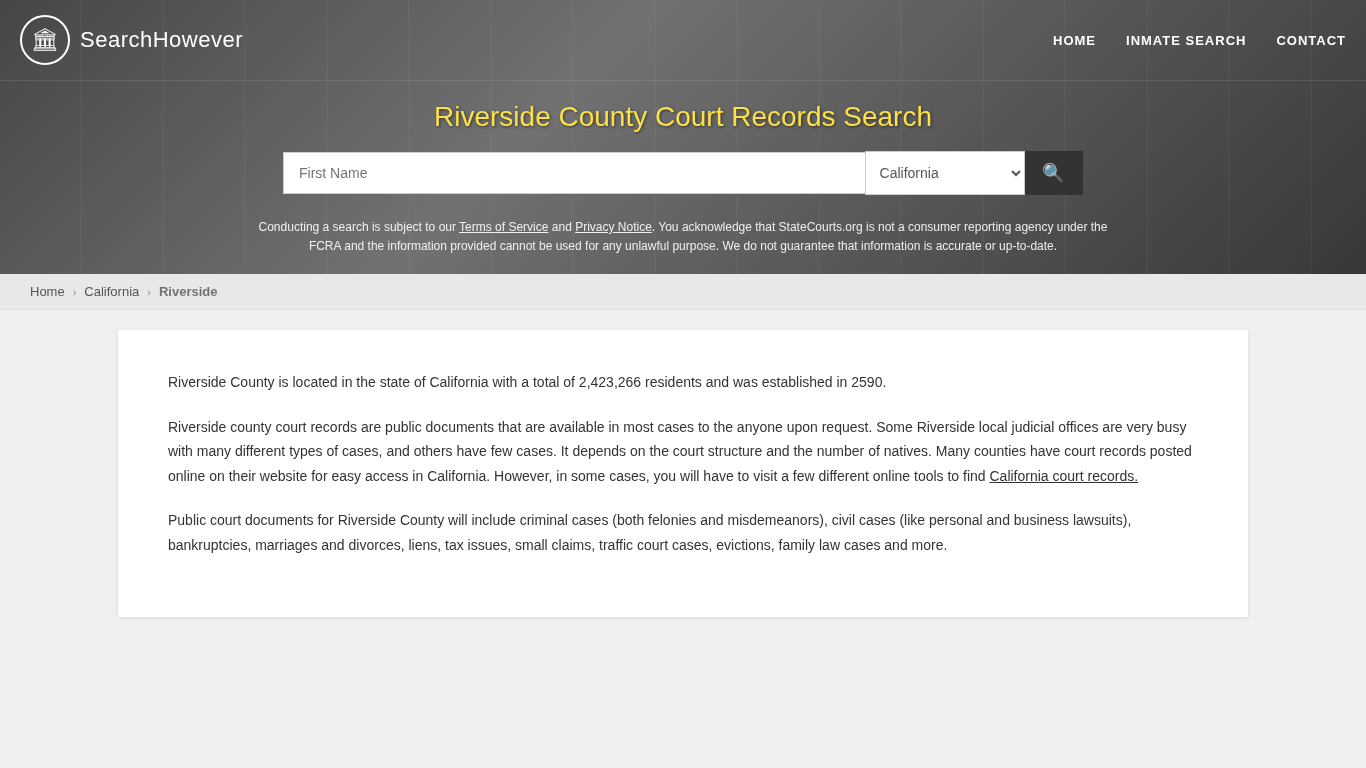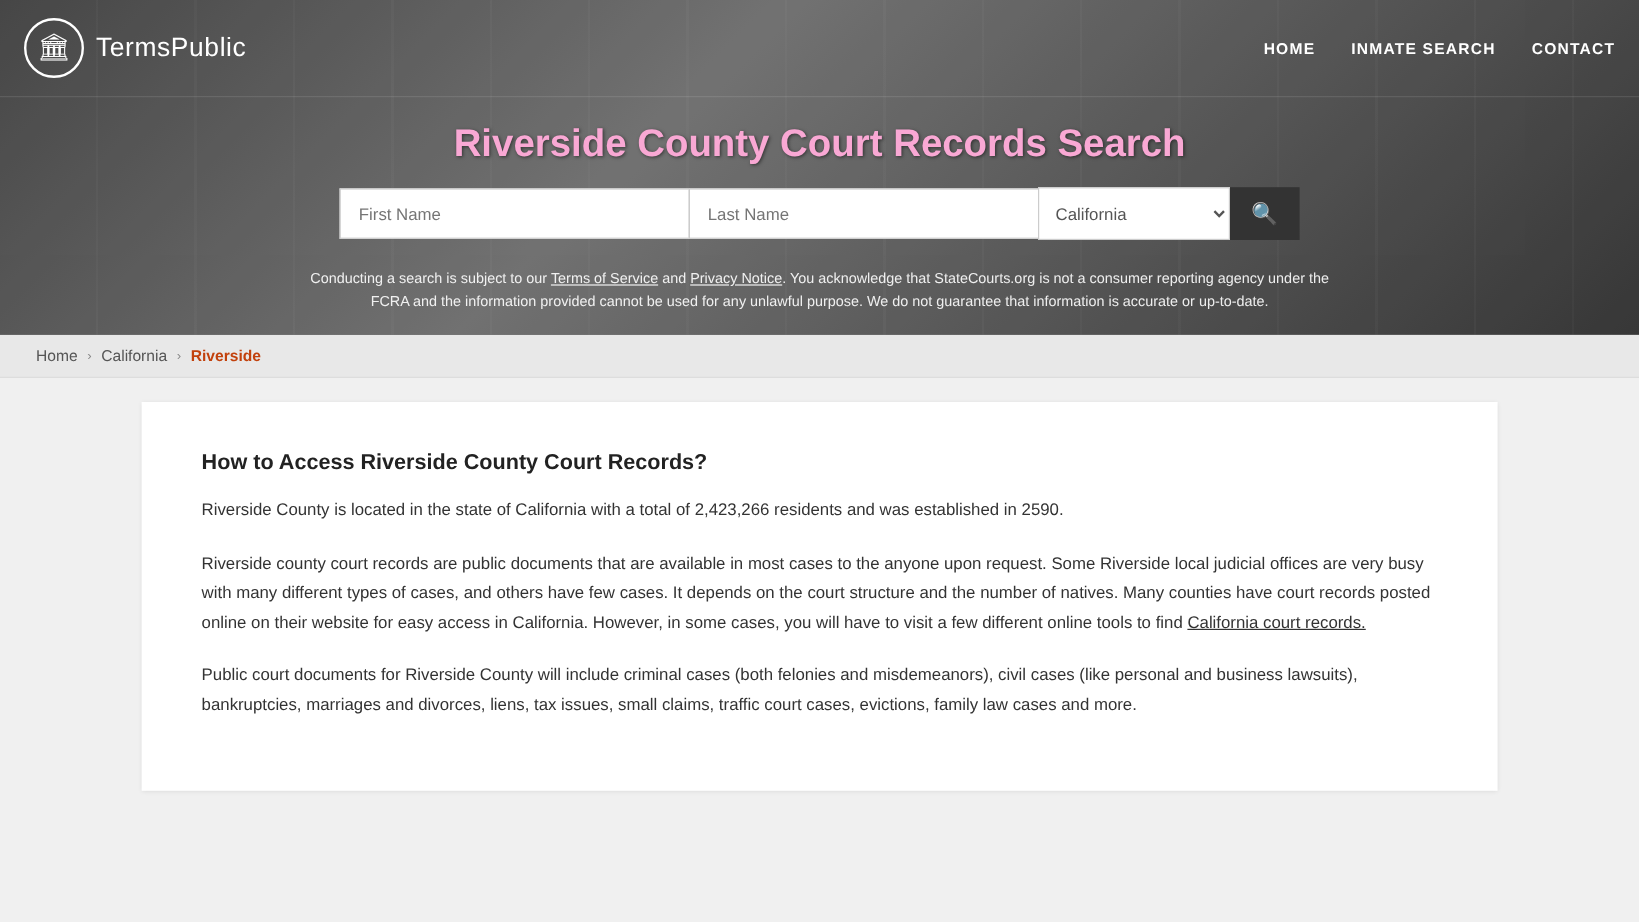--- a/index.html
+++ b/index.html
@@ -83,23 +83,23 @@
       letter-spacing: 1px;
       text-transform: uppercase;
     }
 
     
     .search-section {
       text-align: center;
       padding: 20px 20px 10px;
     }
     .page-title {
-      font-size: 32px;
-      font-weight: bold;
-      color: #f9a8d4;
+      font-size: 28px;
+      font-weight: normal;
+      color: #fde047;
       margin-bottom: 18px;
       text-shadow: 1px 1px 3px rgba(0,0,0,0.5);
     }
     .search-form {
       display: flex;
       justify-content: center;
       align-items: center;
       gap: 0;
       max-width: 800px;
       margin: 0 auto 15px;
@@ -163,21 +163,21 @@
     .breadcrumb a {
       color: #555;
       text-decoration: none;
     }
     .breadcrumb-sep {
       color: #888;
       font-size: 11px;
     }
     .breadcrumb-current {
       font-weight: bold;
-      color: #c2410c;
+      color: #737373;
     }
 
     
     .main {
       max-width: 1160px;
       margin: 0 auto;
       padding: 20px 15px 40px;
     }
     .content-card {
       background: white;
@@ -212,35 +212,34 @@
 <body>
 
 <header class="header">
   <div class="header-bg"></div>
   <div class="header-content">
 
     <nav class="nav-bar">
       <a class="logo" href="#">
         <div class="logo-icon">🏛</div>
         <div class="logo-text">
-          <span>Terms</span><span>Public</span>
+          <span>Search</span><span>However</span>
         </div>
       </a>
       <div class="nav-links">
         <a class="nav-link" href="#">HOME</a>
         <a class="nav-link" href="#">INMATE SEARCH</a>
         <a class="nav-link" href="#">CONTACT</a>
       </div>
     </nav>
 
     <div class="search-section">
       <h1 class="page-title">Riverside County Court Records Search</h1>
       <div class="search-form">
         <input class="search-input" type="text" placeholder="First Name" style="">
-        <input class="search-input" type="text" placeholder="Last Name" style="">
         <select class="state-select">
           <option>Select State</option>
           <option>Alabama</option>
           <option>Alaska</option>
           <option>Arizona</option>
           <option>Arkansas</option>
           <option selected="">California</option>
           <option>Colorado</option>
           <option>Connecticut</option>
           <option>Florida</option>
@@ -264,21 +263,20 @@
   <span class="breadcrumb-sep">›</span>
   <a href="#">California</a>
   <span class="breadcrumb-sep">›</span>
   <span class="breadcrumb-current">Riverside</span>
 </nav>
 
 <main class="main">
   <div class="content-card">
 
 
-    <h2 class="section-heading">How to Access Riverside County Court Records?</h2>
 
     <p class="paragraph">Riverside County is located in the state of California with a total of 2,423,266 residents and was established in 2590.</p>
 
     <p class="paragraph">
       Riverside county court records are public documents that are available in most cases to the anyone upon request. Some Riverside local judicial offices are very busy with many different types of cases, and others have few cases. It depends on the court structure and the number of natives. Many counties have court records posted online on their website for easy access in California. However, in some cases, you will have to visit a few different online tools to find <a href="#">California court records.</a>
     </p>
 
     <p class="paragraph">Public court documents for Riverside County will include criminal cases (both felonies and misdemeanors), civil cases (like personal and business lawsuits), bankruptcies, marriages and divorces, liens, tax issues, small claims, traffic court cases, evictions, family law cases and more.</p>
 
   </div>

